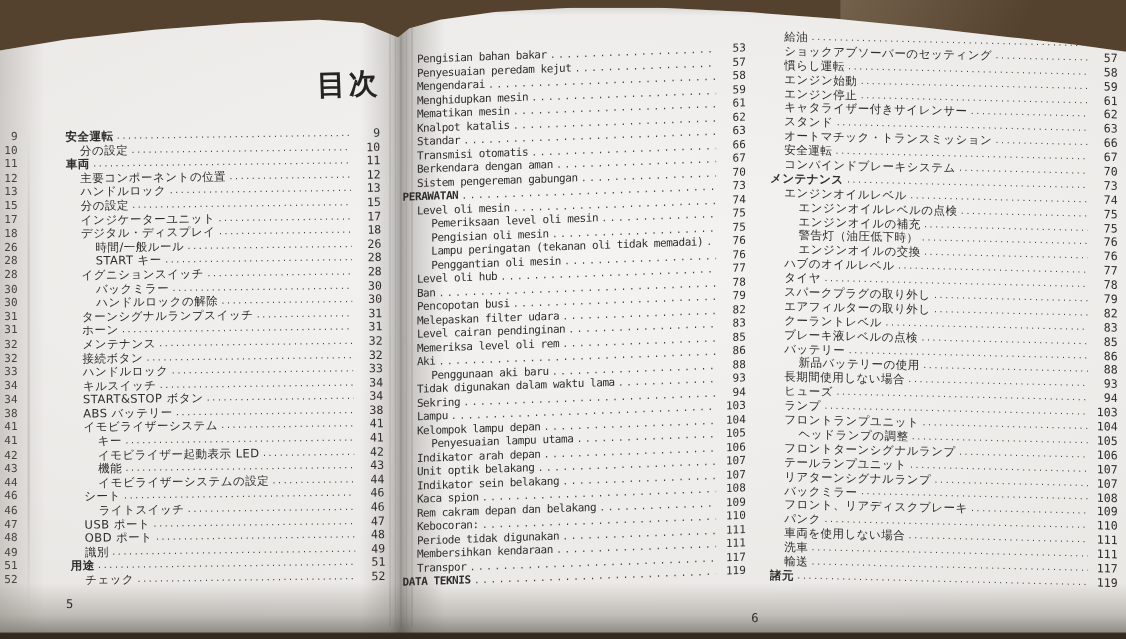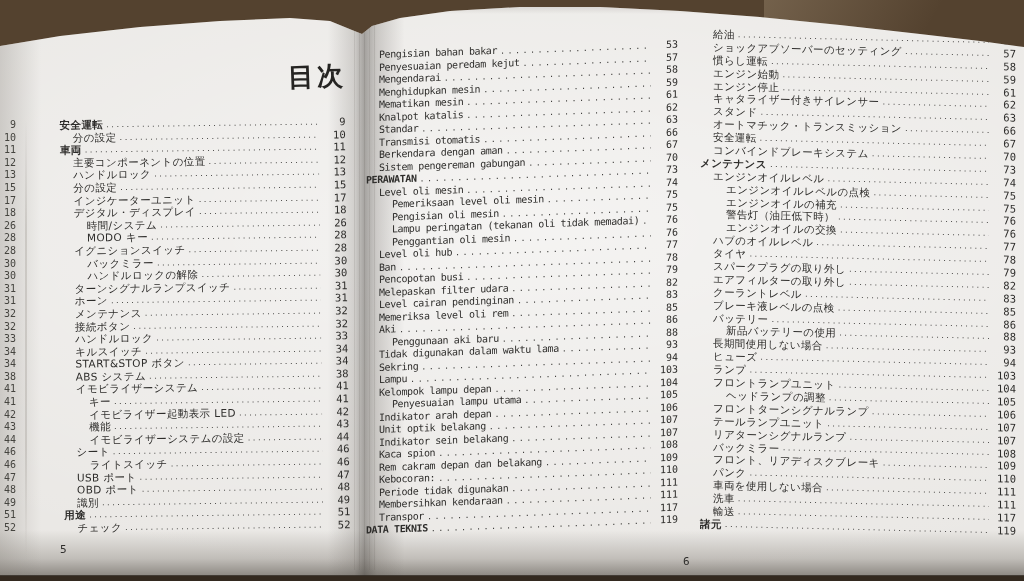--- a/index.html
+++ b/index.html
@@ -144,26 +144,26 @@
         <span class="lbl">インジケーターユニット</span>
         <span class="leader">..............................................................................................................</span>
         <span class="num">17</span>
       </div>
       <div class="row lvl1">
         <span class="lbl">デジタル・ディスプレイ</span>
         <span class="leader">..............................................................................................................</span>
         <span class="num">18</span>
       </div>
       <div class="row lvl2">
-        <span class="lbl">時間/システム</span>
+        <span class="lbl">時間/一般ルール</span>
         <span class="leader">..............................................................................................................</span>
         <span class="num">26</span>
       </div>
       <div class="row lvl2">
-        <span class="lbl">MODO キー</span>
+        <span class="lbl">START キー</span>
         <span class="leader">..............................................................................................................</span>
         <span class="num">28</span>
       </div>
       <div class="row lvl1">
         <span class="lbl">イグニションスイッチ</span>
         <span class="leader">..............................................................................................................</span>
         <span class="num">28</span>
       </div>
       <div class="row lvl2">
         <span class="lbl">バックミラー</span>
@@ -204,21 +204,21 @@
         <span class="lbl">キルスイッチ</span>
         <span class="leader">..............................................................................................................</span>
         <span class="num">34</span>
       </div>
       <div class="row lvl1">
         <span class="lbl">START&amp;STOP ボタン</span>
         <span class="leader">..............................................................................................................</span>
         <span class="num">34</span>
       </div>
       <div class="row lvl1">
-        <span class="lbl">ABS システム</span>
+        <span class="lbl">ABS バッテリー</span>
         <span class="leader">..............................................................................................................</span>
         <span class="num">38</span>
       </div>
       <div class="row lvl1">
         <span class="lbl">イモビライザーシステム</span>
         <span class="leader">..............................................................................................................</span>
         <span class="num">41</span>
       </div>
       <div class="row lvl2">
         <span class="lbl">キー</span>

